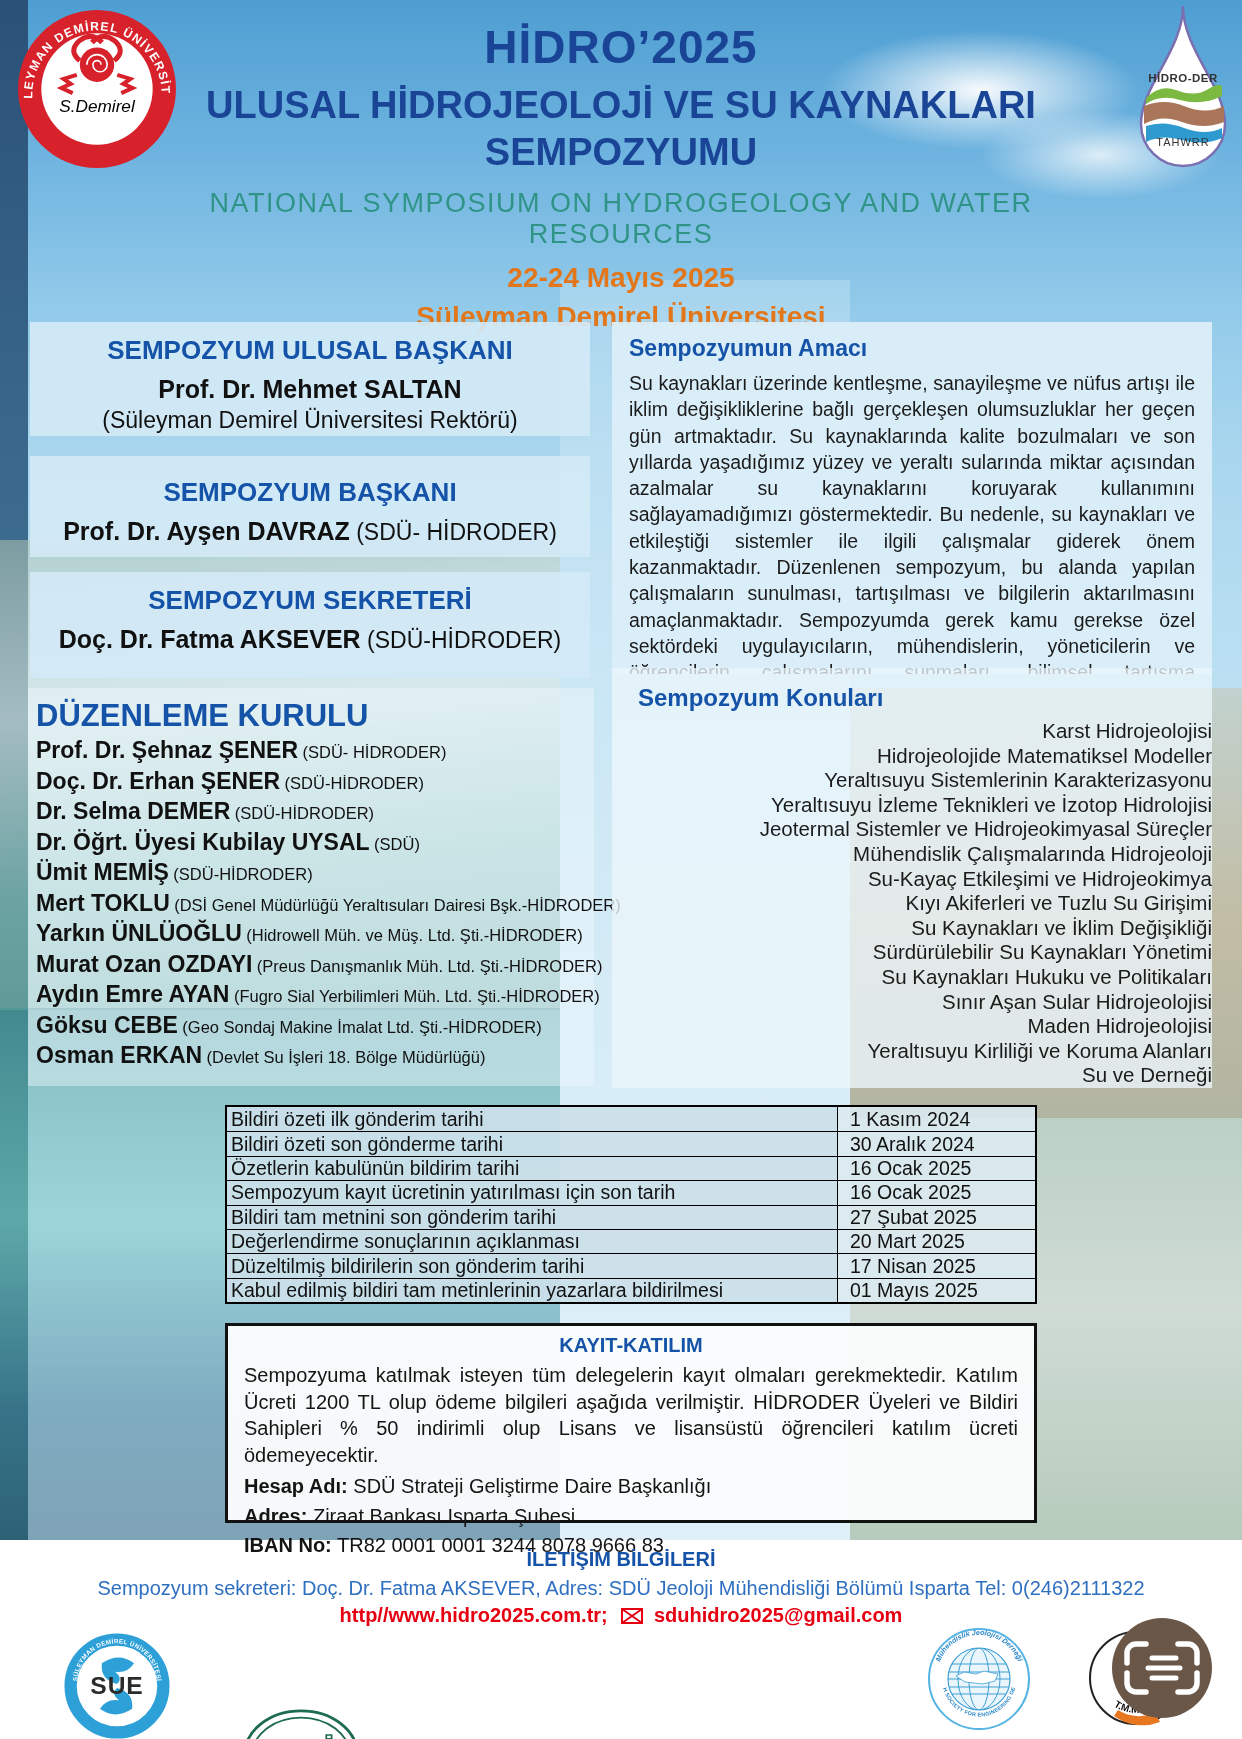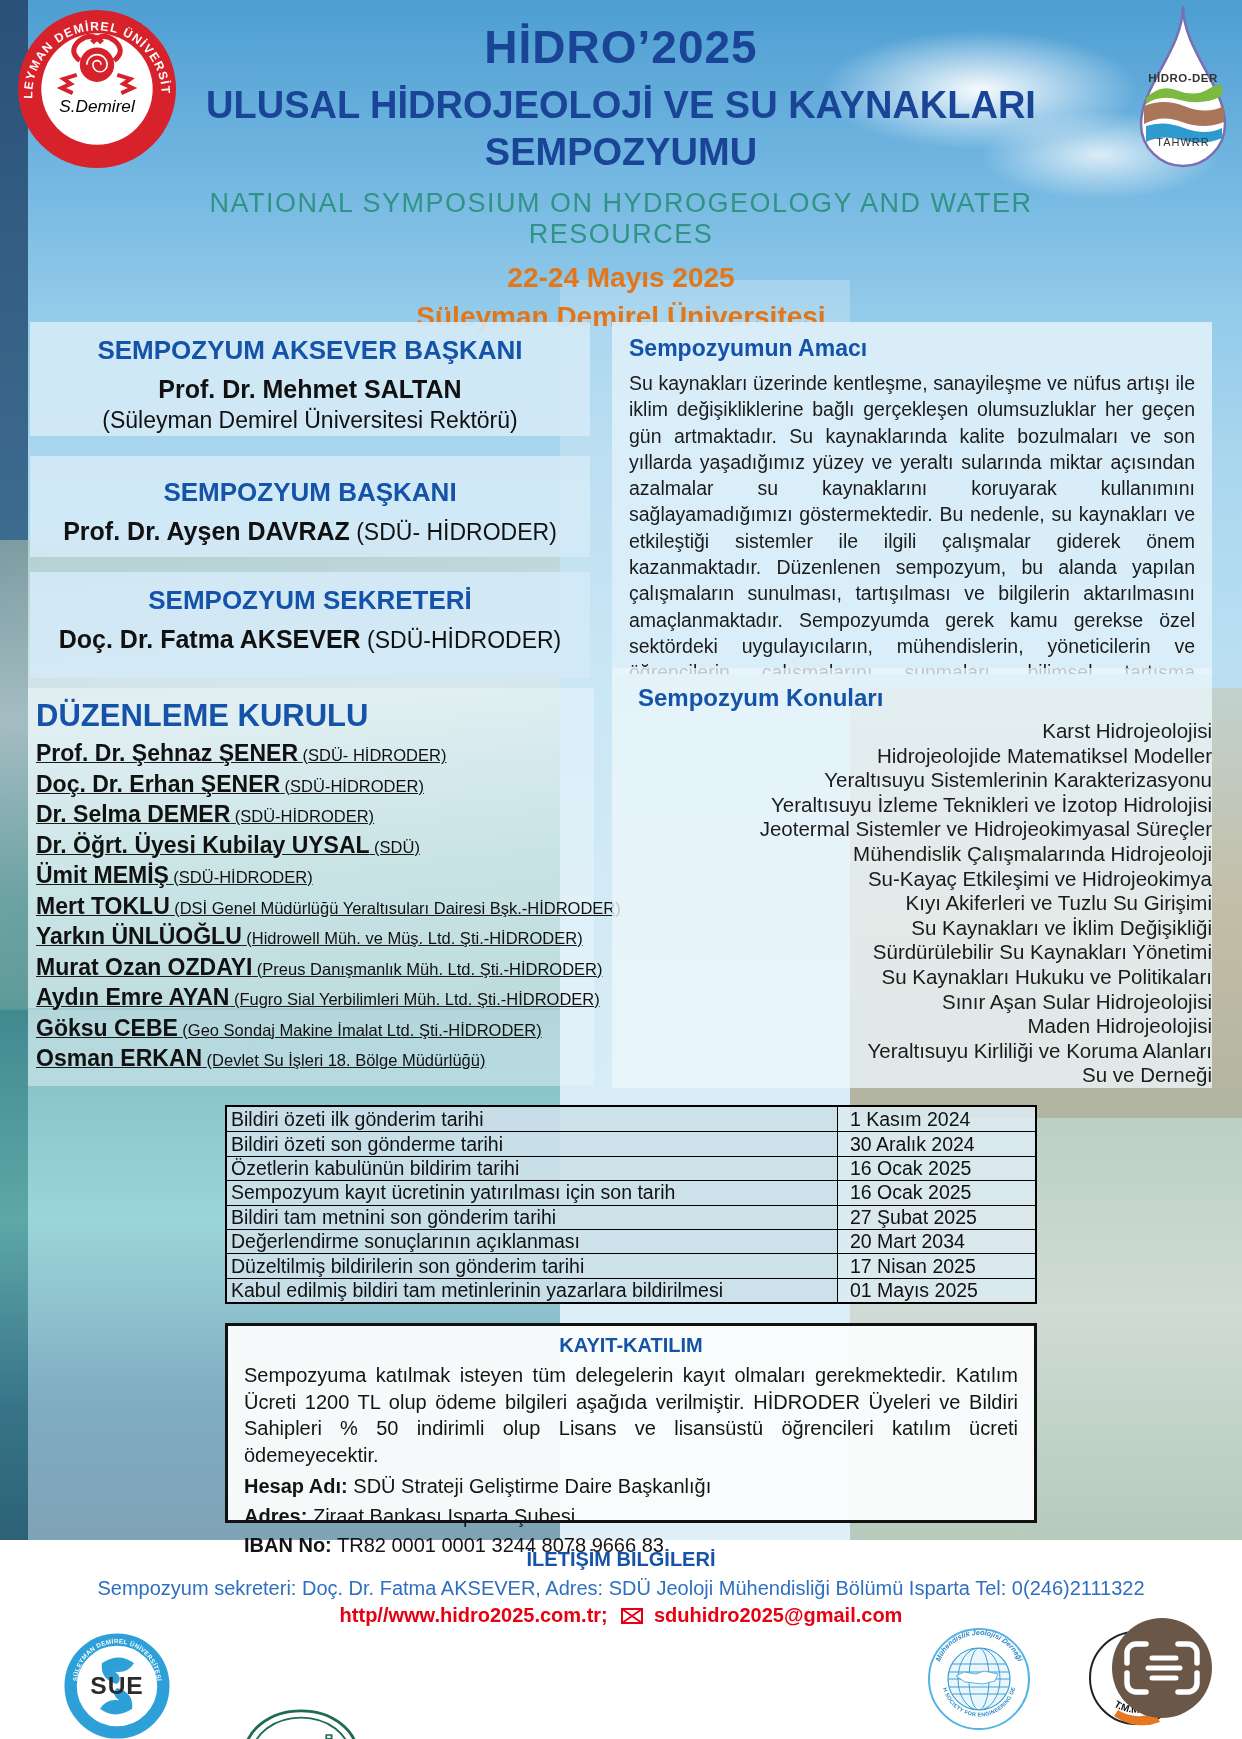--- a/index.html
+++ b/index.html
@@ -39,21 +39,21 @@
   .cbox:nth-of-type(2){top:456px;height:101px;}
   .cbox:nth-of-type(3){top:572px;height:106px;}
   .cbox-title{margin-top:13px;font-size:26px;font-weight:800;color:#1553a8;}
   .cbox:nth-of-type(2) .cbox-title{margin-top:21px;}
   .cbox-line{margin-top:9px;font-size:23px;color:#111;}
   .cbox-name{font-size:25px;font-weight:800;}
   .cbox:nth-of-type(1) .cbox-affil{display:block;margin-top:3px;}
   
   .org-title{position:absolute;left:36px;top:698px;font-size:31px;font-weight:800;color:#1553a8;}
   .org-list{position:absolute;left:36px;top:742px;width:580px;}
-  .member{height:30.5px;line-height:23px;white-space:nowrap;text-decoration:underline;}
+  .member{height:30.5px;line-height:17px;white-space:nowrap;}
   .m-name{font-size:23px;font-weight:800;color:#111;}
   .m-affil{font-size:16.5px;color:#111;}
   
   .purpose{position:absolute;left:612px;top:322px;width:600px;height:352px;
     background:rgba(219,238,249,.95);padding:13px 17px 0 17px;overflow:hidden;}
   .sec-title{font-size:23px;font-weight:800;color:#1553a8;}
   .purpose-text{margin-top:8px;font-size:19.5px;line-height:26.3px;text-align:justify;color:#1b1b1b;}
   .topics{position:absolute;left:612px;top:668px;width:600px;height:420px;
     background:rgba(236,246,251,.78);padding:16px 0 0 26px;overflow:hidden;}
   .topics .sec-title{font-size:24px;}
@@ -149,21 +149,21 @@
     <div class="hdr-sub">ULUSAL HİDROJEOLOJİ VE SU KAYNAKLARI</div>
     <div class="hdr-sub" style="margin-top:4px;">SEMPOZYUMU</div>
     <div class="hdr-en">NATIONAL SYMPOSIUM ON HYDROGEOLOGY AND WATER RESOURCES</div>
     <div class="hdr-date">22-24 Mayıs 2025</div>
     <div class="hdr-venue">Süleyman Demirel Üniversitesi</div>
   </div>
 
   <div class="left-col">
 
       <div class="cbox">
-        <div class="cbox-title">SEMPOZYUM AKSEVER BAŞKANI</div>
+        <div class="cbox-title">SEMPOZYUM ULUSAL BAŞKANI</div>
         <div class="cbox-line">
           <span class="cbox-name">Prof. Dr. Mehmet SALTAN</span>
           <span class="cbox-affil">(Süleyman Demirel Üniversitesi Rektörü)</span>
         </div>
       </div>
 
       <div class="cbox">
         <div class="cbox-title">SEMPOZYUM BAŞKANI</div>
         <div class="cbox-line">
           <span class="cbox-name">Prof. Dr. Ayşen DAVRAZ</span>
@@ -302,21 +302,21 @@
         <div class="ddate">16 Ocak 2025</div>
       </div>
 
       <div class="drow">
         <div class="dlabel">Bildiri tam metnini son gönderim tarihi</div>
         <div class="ddate">27 Şubat 2025</div>
       </div>
 
       <div class="drow">
         <div class="dlabel">Değerlendirme sonuçlarının açıklanması</div>
-        <div class="ddate">20 Mart 2034</div>
+        <div class="ddate">20 Mart 2025</div>
       </div>
 
       <div class="drow">
         <div class="dlabel">Düzeltilmiş bildirilerin son gönderim tarihi</div>
         <div class="ddate">17 Nisan 2025</div>
       </div>
 
       <div class="drow">
         <div class="dlabel">Kabul edilmiş bildiri tam metinlerinin yazarlara bildirilmesi</div>
         <div class="ddate">01 Mayıs 2025</div>

